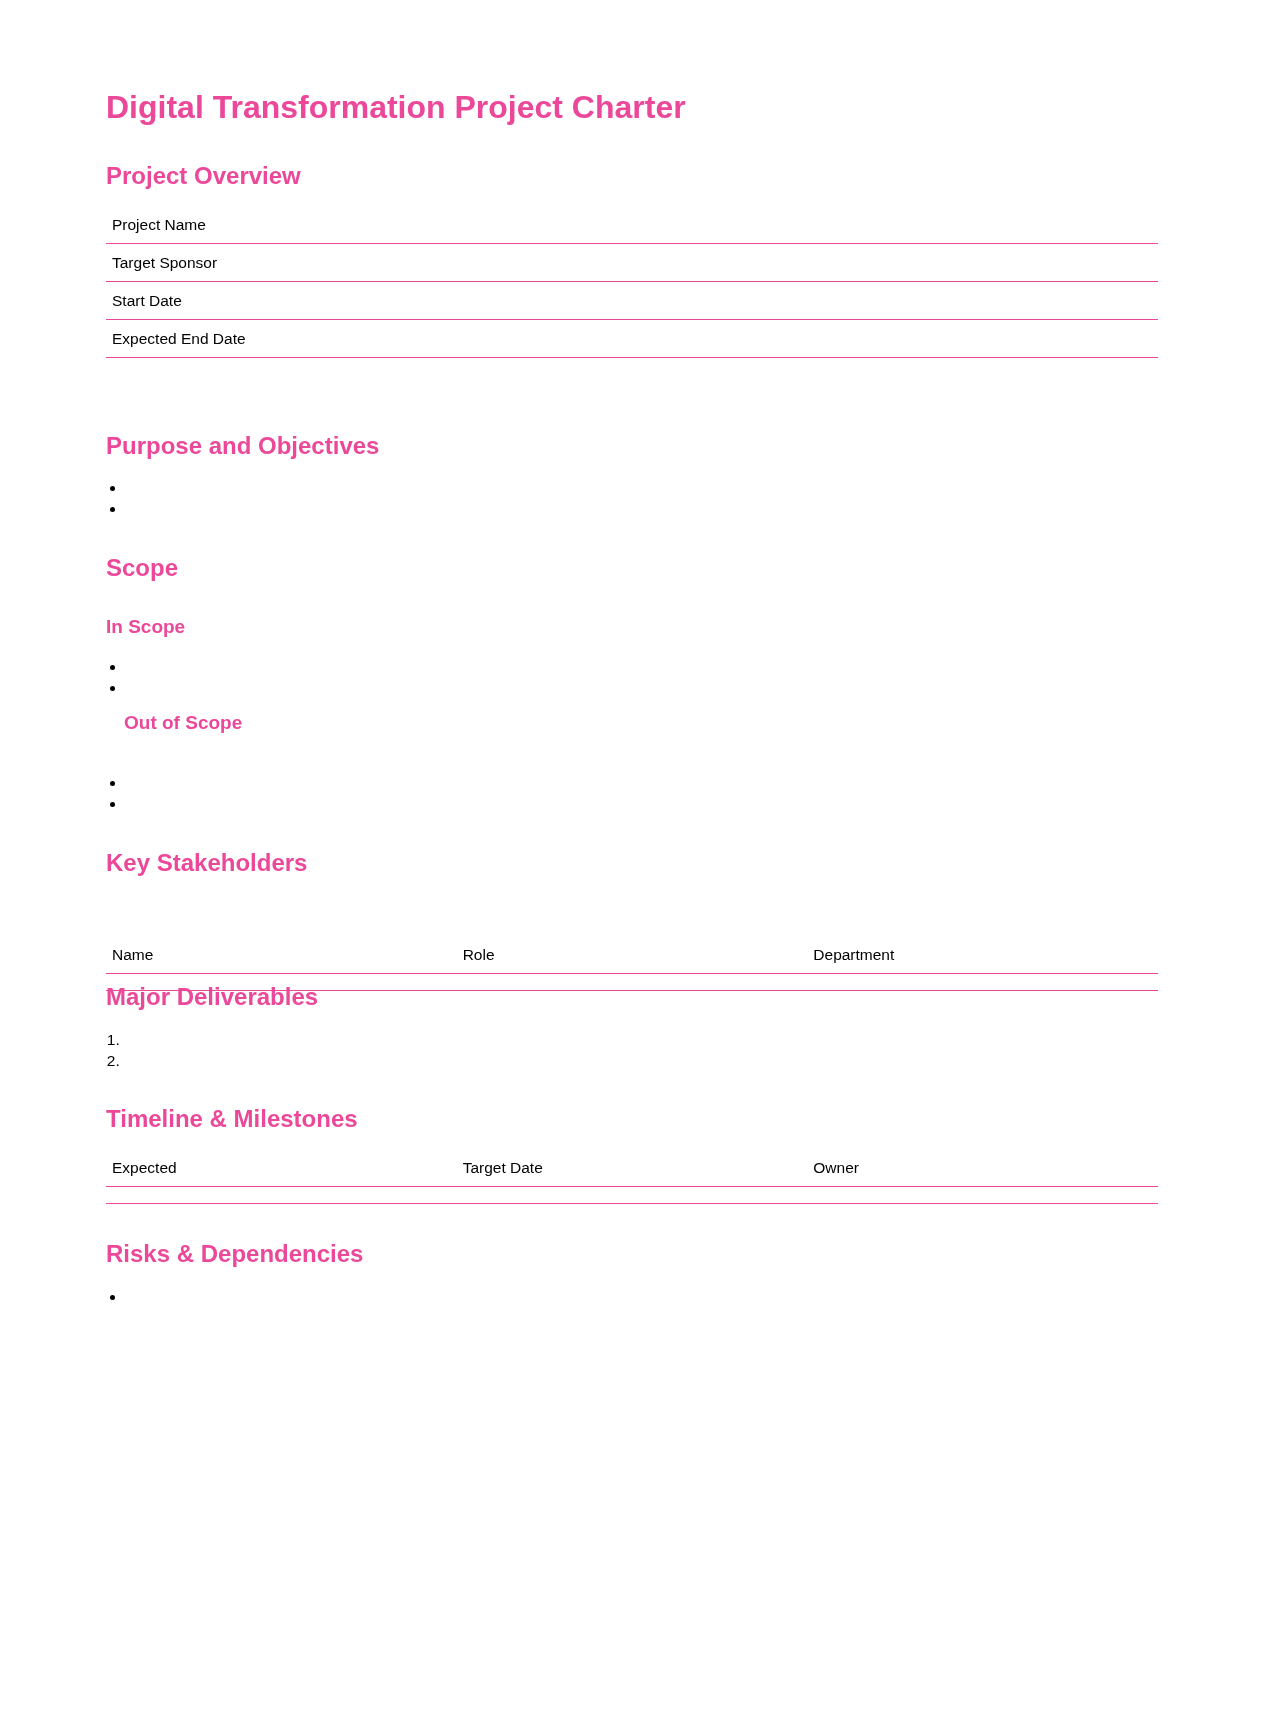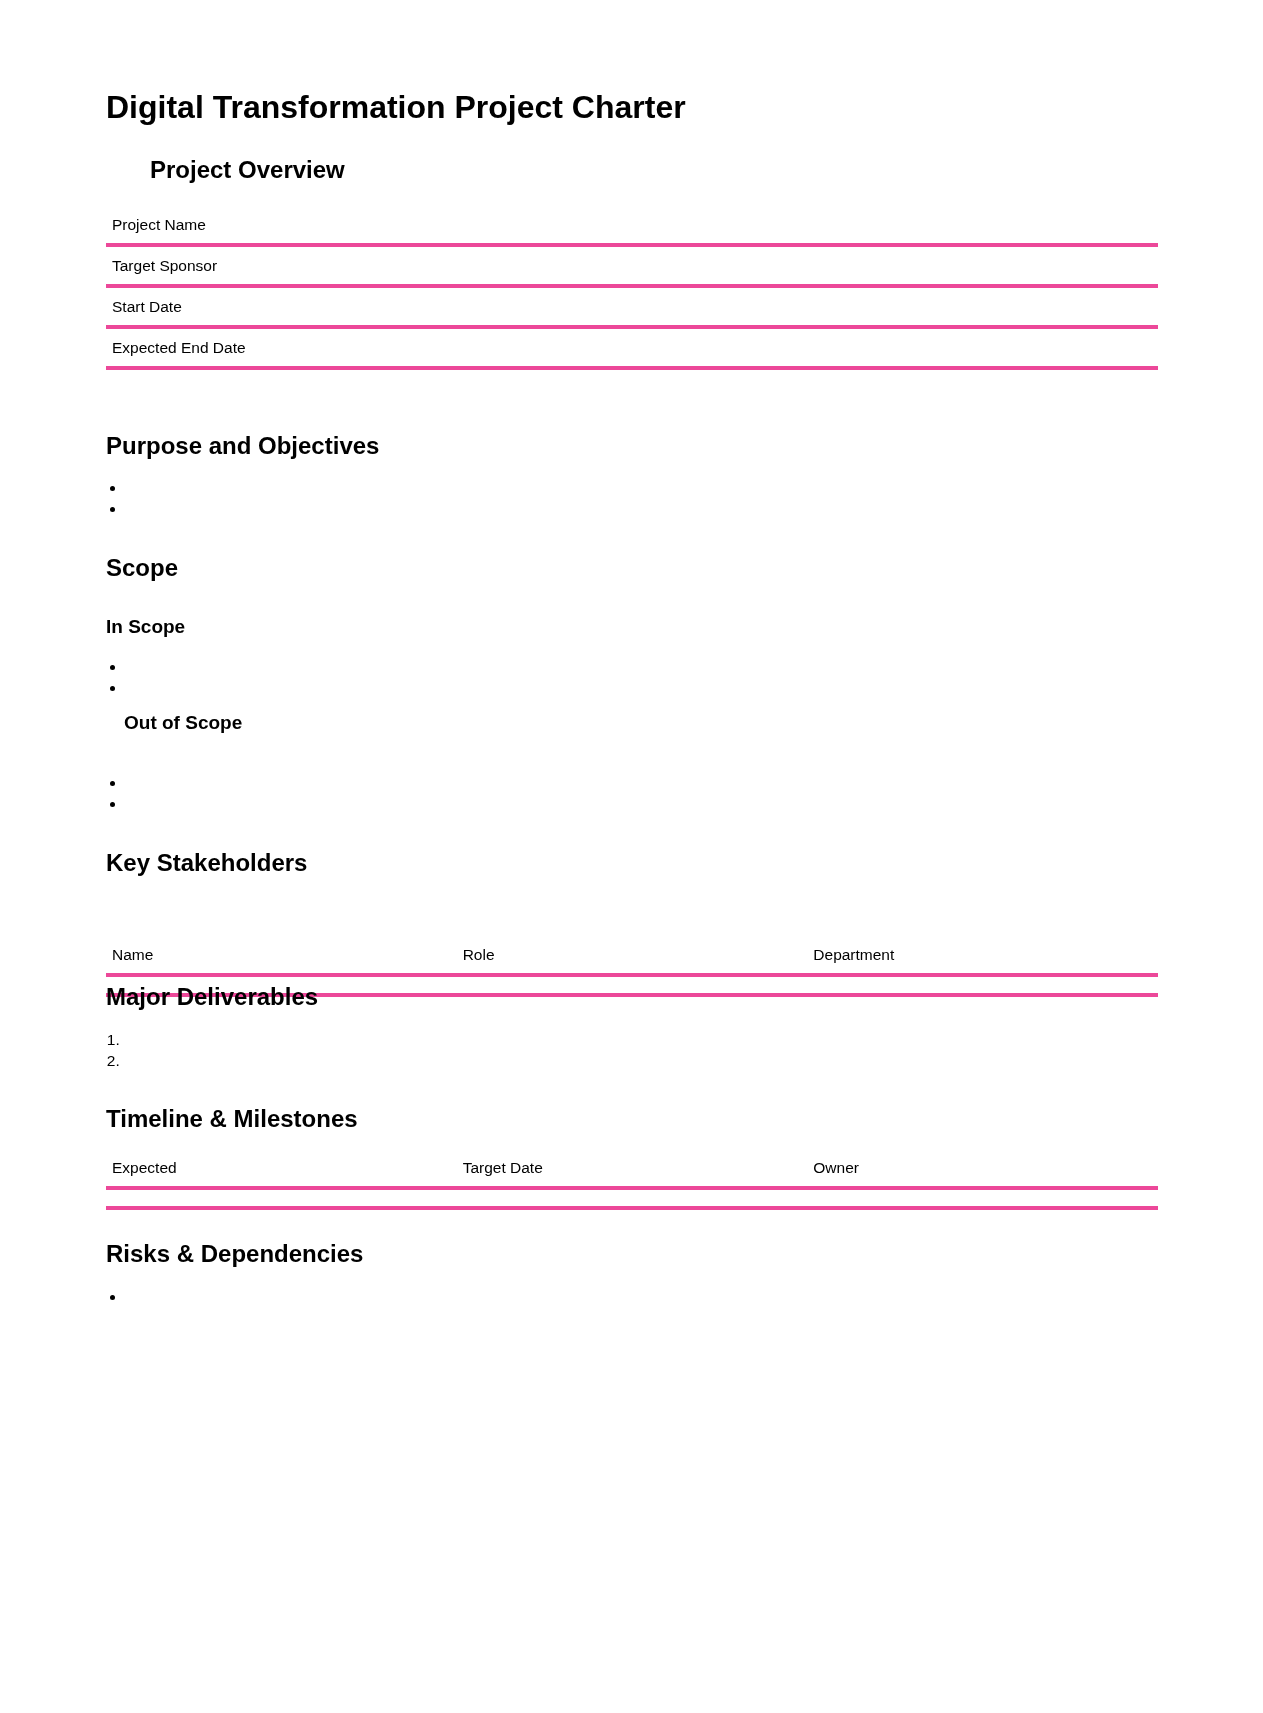--- a/index.html
+++ b/index.html
@@ -18,21 +18,21 @@
     .page {
       position: absolute;
       left: 106px;
       top: 0;
       width: 1052px;
     }
     h1, h2, h3 {
       margin: 0;
       font-family: "Liberation Sans", sans-serif;
       font-weight: 600;
-      color: #000000;
+      color: #ec4899;
       white-space: nowrap;
     }
     h1 {
       font-size: 32px;
       line-height: 38px;
       font-weight: bold;
       position: absolute;
     }
     h2 {
       font-size: 24px;
@@ -51,21 +51,21 @@
       left: 0;
       width: 1052px;
       border-collapse: collapse;
       table-layout: fixed;
       font-family: "Liberation Sans", sans-serif;
       font-size: 15.5px;
     }
     td, th {
       padding: 8px 6px;
       line-height: 21px;
-      border-bottom: 4px solid #ec4899;
+      border-bottom: 1px solid #ec4899;
       text-align: left;
       font-weight: normal;
       vertical-align: top;
     }
     tr.empty td {
       padding: 8px 6px;
       height: 0;
       line-height: 0;
     }
     ul, ol {
@@ -83,21 +83,21 @@
     ul { list-style: disc; }
     ol { list-style: decimal; padding-left: 18px; }
   </style>
 </head>
 <body>
 
 <div class="page">
 
   <h1 style="top:88px;">Digital Transformation Project Charter</h1>
 
-  <h2 style="top:155px;margin-left:44px;">Project Overview</h2>
+  <h2 style="top:161px;">Project Overview</h2>
   <table style="top:206px;">
     <tbody>
       <tr>
         <td>Project Name</td>
       </tr>
       <tr>
         <td>Target Sponsor</td>
       </tr>
       <tr>
         <td>Start Date</td>

